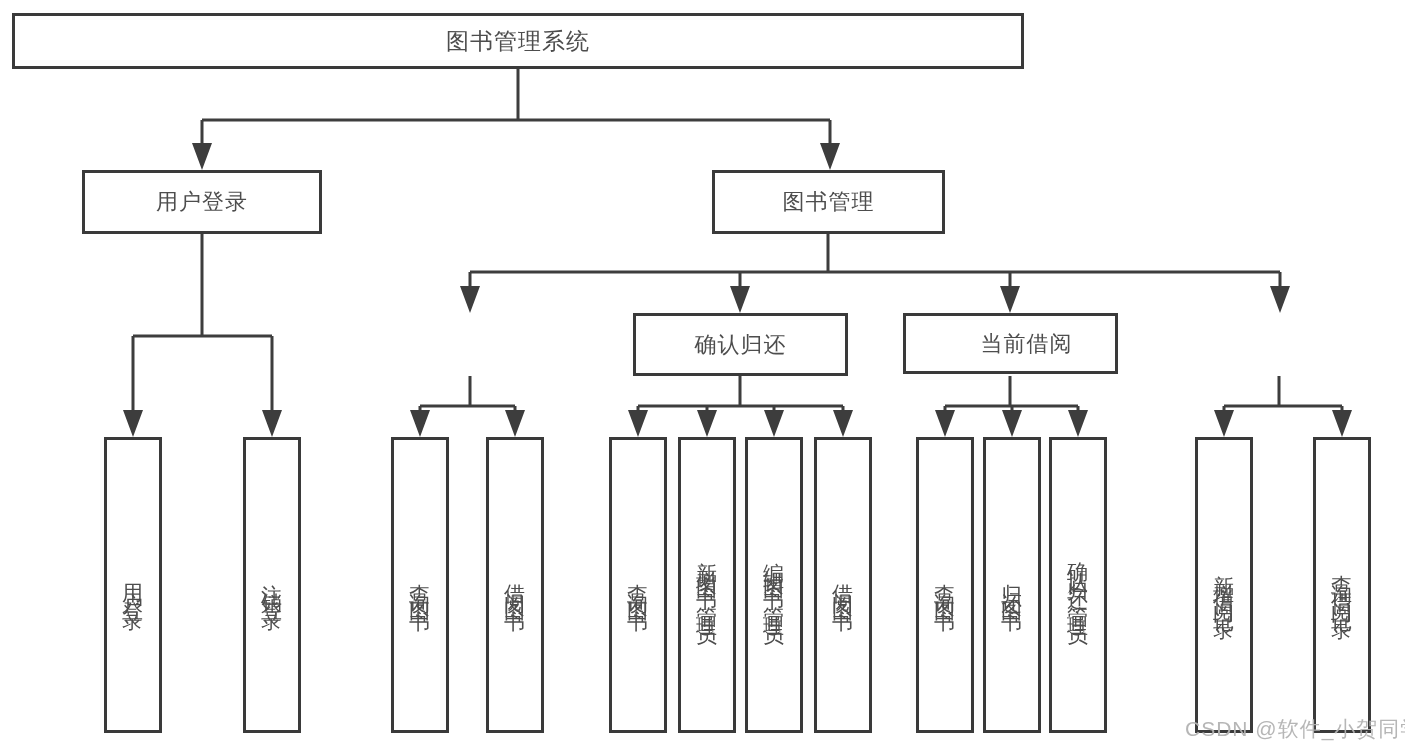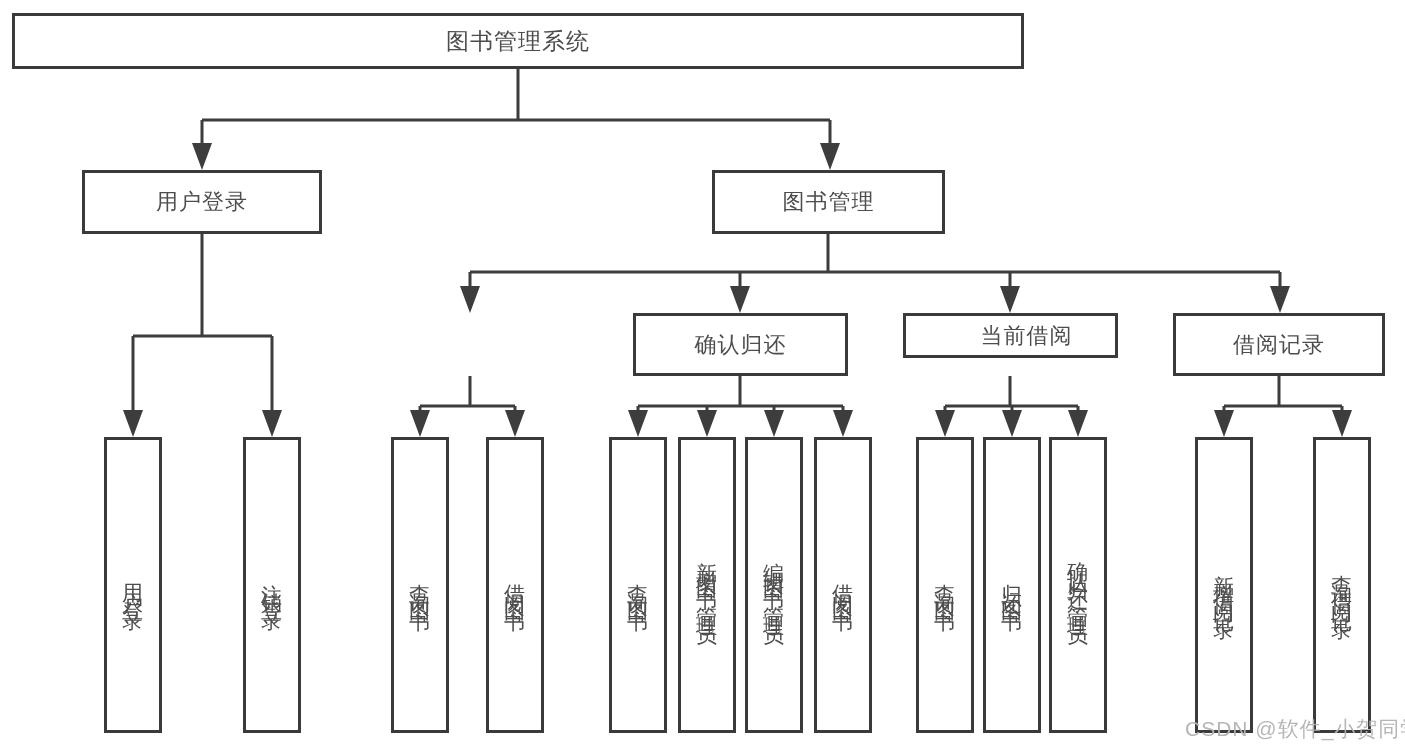--- a/index.html
+++ b/index.html
@@ -84,25 +84,22 @@
   <div class="node h" style="left:82px;top:170px;width:240px;height:64px;">
     <span>用户登录</span>
   </div>
   <div class="node h" style="left:712px;top:170px;width:233px;height:64px;">
     <span>图书管理</span>
   </div>
 
   <div class="node h" style="left:633px;top:313px;width:215px;height:63px;">
     <span>确认归还</span>
   </div>
-  <div class="node h" style="left:903px;top:313px;width:215px;height:45px;padding-left:32px;">
+  <div class="node h" style="left:903px;top:313px;width:215px;height:61px;padding-left:32px;">
     <span>当前借阅</span>
-  </div>
-  <div class="node h" style="left:1173px;top:313px;width:212px;height:63px;">
-    <span>借阅记录</span>
   </div>
 
   <div class="node v" style="left:104px;">
     <span class="vtext">用户登录</span>
   </div>
   <div class="node v" style="left:243px;">
     <span class="vtext">注销登录</span>
   </div>
 
   <div class="node v" style="left:391px;">

